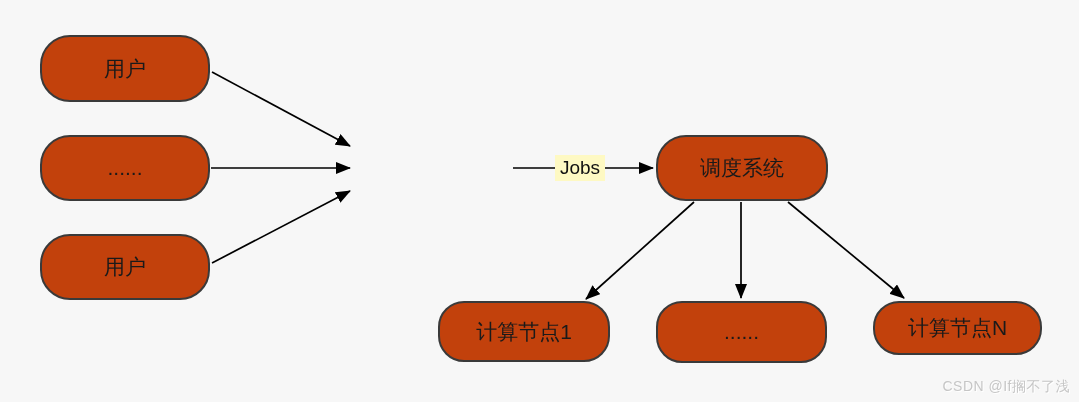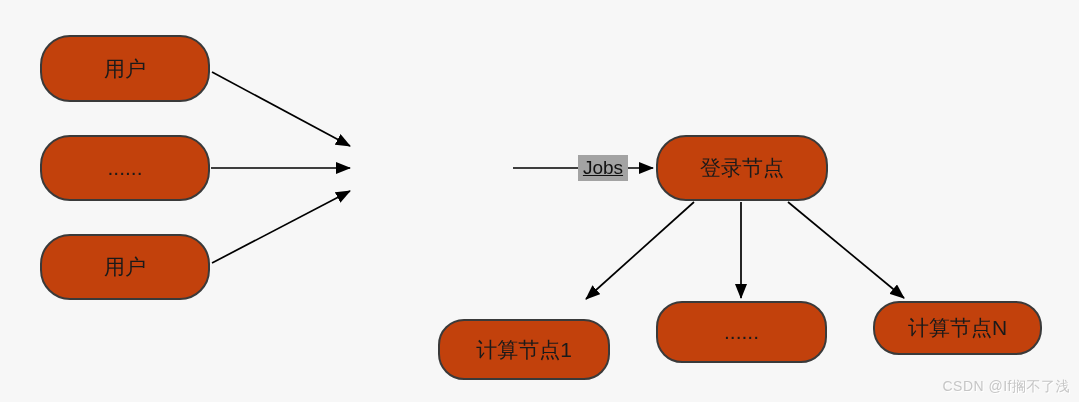--- a/index.html
+++ b/index.html
@@ -25,46 +25,45 @@
     white-space: nowrap;
     z-index: 1;
   }
   .node.small { border-radius: 26px; }
   
   #n-user-top        { left: 40px;  top: 35px;  width: 170px; height: 67px; }
   #n-user-ellipsis   { left: 40px;  top: 135px; width: 170px; height: 66px; }
   #n-user-bottom     { left: 40px;  top: 234px; width: 170px; height: 66px; }
   #n-login           { left: 353px; top: 135px; width: 159px; height: 66px; }
   #n-scheduler       { left: 656px; top: 135px; width: 172px; height: 66px; }
-  #n-compute1        { left: 438px; top: 319px; width: 172px; height: 61px; }
+  #n-compute1        { left: 438px; top: 301px; width: 172px; height: 61px; }
   #n-compute-ellipsis{ left: 656px; top: 301px; width: 171px; height: 62px; }
   #n-computeN        { left: 873px; top: 301px; width: 169px; height: 54px; }
 
   svg.edges {
     position: absolute;
     left: 0; top: 0;
     z-index: 2;
     pointer-events: none;
   }
   svg.edges line {
     stroke: #000000;
     stroke-width: 1.7;
   }
   .edge-label {
     position: absolute;
-    left: 578px; top: 155px;
+    left: 555px; top: 155px;
     width: 50px; height: 26px;
     display: flex;
     align-items: center;
     justify-content: center;
-    background: #a3a3a3;
+    background: #fef9c3;
     color: #111111;
     font-size: 19px;
     z-index: 3;
-    text-decoration: underline;
   }
   .watermark {
     position: absolute;
     right: 9px; bottom: 6px;
     font-size: 14px;
     color: #c6c6c6;
     text-shadow: 1px 1px 0 #ffffff;
     z-index: 4;
     letter-spacing: 0.5px;
   }
@@ -77,21 +76,21 @@
   <div class="node" id="n-user-top">
     <span>用户</span>
   </div>
   <div class="node" id="n-user-ellipsis">
     <span>......</span>
   </div>
   <div class="node" id="n-user-bottom">
     <span>用户</span>
   </div>
   <div class="node" id="n-scheduler">
-    <span>登录节点</span>
+    <span>调度系统</span>
   </div>
   <div class="node small" id="n-compute1">
     <span>计算节点1</span>
   </div>
   <div class="node small" id="n-compute-ellipsis">
     <span>......</span>
   </div>
   <div class="node small" id="n-computeN">
     <span>计算节点N</span>
   </div>

